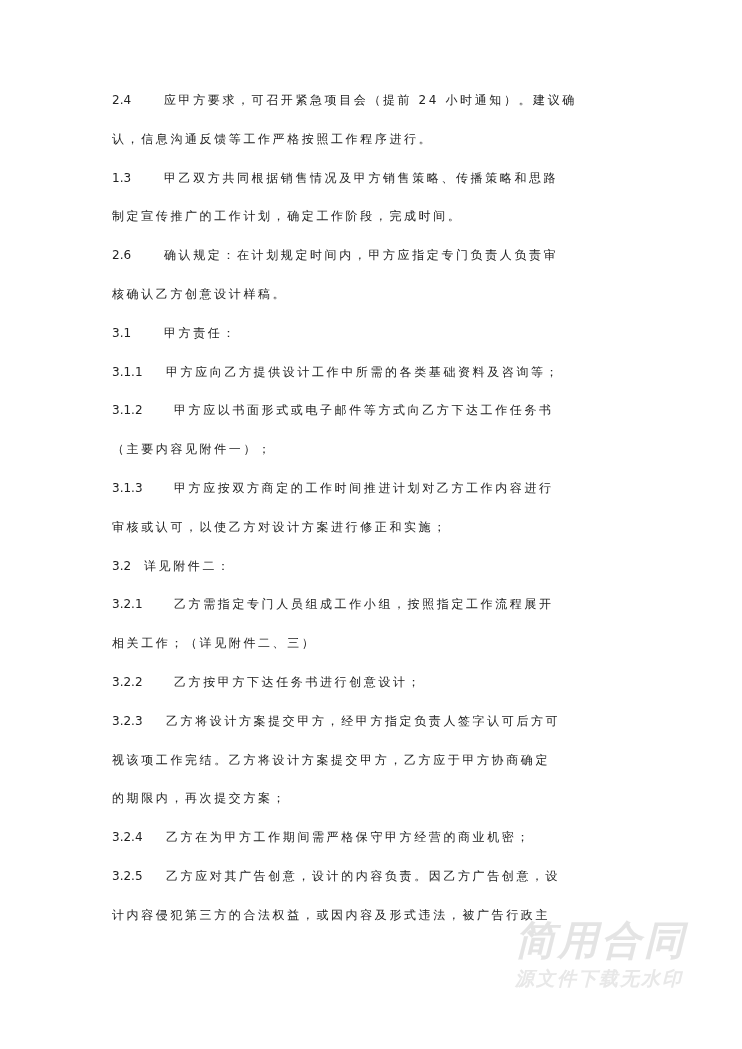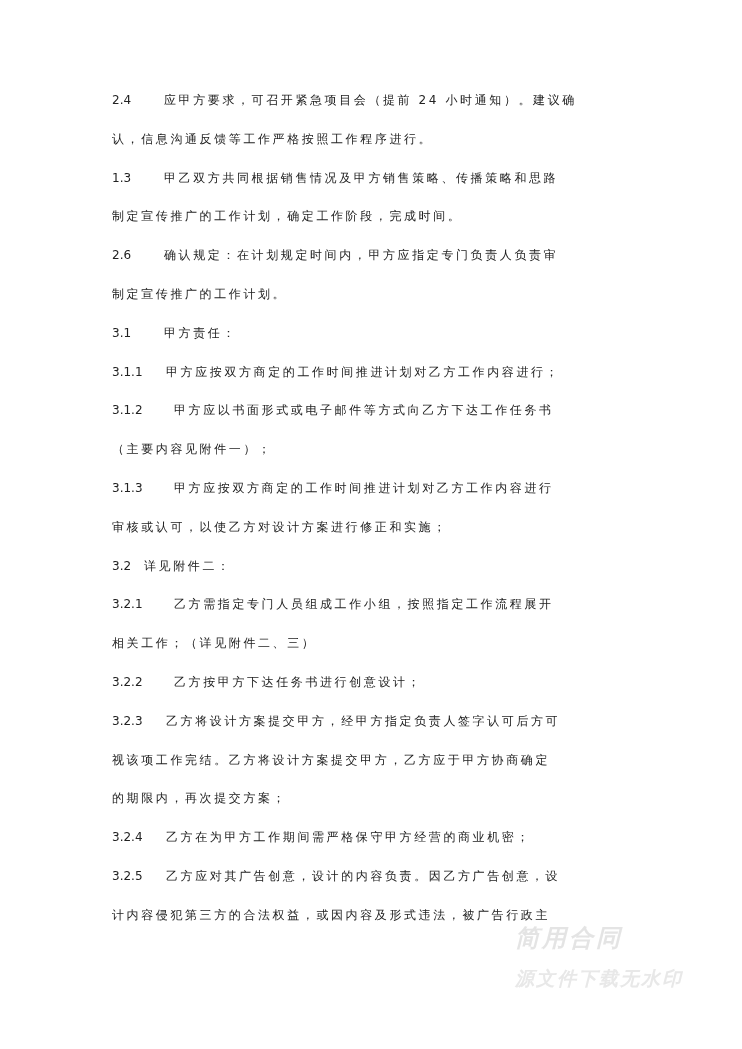--- a/index.html
+++ b/index.html
@@ -21,43 +21,43 @@
     .num.w4 { width: 52px; }
     .num.w5 { width: 54px; }
     .num.w6 { width: 62px; }
     .heading { font-weight: bold; letter-spacing: 1px; }
     .watermark {
       position: absolute; left: 515px; top: 918px; width: 200px; height: 80px;
       pointer-events: none;
     }
     .wm-big {
       position: absolute; left: 0; top: 0;
-      font-family: Liberation Mono, monospace; font-weight: bold; font-style: italic;
-      font-size: 24px; color: #e2e2e2; letter-spacing: 3px; line-height: 44px;
+      font-family: Liberation Sans, sans-serif; font-weight: bold; font-style: italic;
+      font-size: 40px; color: #e2e2e2; letter-spacing: 3px; line-height: 44px;
       opacity: 0.9;
     }
     .wm-small {
       position: absolute; left: 0; top: 48px;
       font-family: "DejaVu Sans", sans-serif; font-weight: bold; font-style: italic;
       font-size: 19px; color: #e8e8e8; letter-spacing: 2px; line-height: 24px;
     }
   </style>
 </head>
 <body>
 
 <div class="page">
   <div class="content">
     <div class="line"><span class="num w4">2.4</span><span>应甲方要求，可召开紧急项目会（提前 24 小时通知）。建议确</span></div>
     <div class="line"><span>认，信息沟通反馈等工作严格按照工作程序进行。</span></div>
     <div class="line"><span class="num w4">1.3</span><span>甲乙双方共同根据销售情况及甲方销售策略、传播策略和思路</span></div>
     <div class="line"><span>制定宣传推广的工作计划，确定工作阶段，完成时间。</span></div>
     <div class="line"><span class="num w4">2.6</span><span>确认规定：在计划规定时间内，甲方应指定专门负责人负责审</span></div>
-    <div class="line"><span>制定宣传推广的工作计划。</span></div>
+    <div class="line"><span>核确认乙方创意设计样稿。</span></div>
     <div class="line"><span class="num w4">3.1</span><span>甲方责任：</span></div>
-    <div class="line"><span class="num w5">3.1.1</span><span>甲方应按双方商定的工作时间推进计划对乙方工作内容进行；</span></div>
+    <div class="line"><span class="num w5">3.1.1</span><span>甲方应向乙方提供设计工作中所需的各类基础资料及咨询等；</span></div>
     <div class="line"><span class="num w6">3.1.2</span><span>甲方应以书面形式或电子邮件等方式向乙方下达工作任务书</span></div>
     <div class="line"><span>（主要内容见附件一）；</span></div>
     <div class="line"><span class="num w6">3.1.3</span><span>甲方应按双方商定的工作时间推进计划对乙方工作内容进行</span></div>
     <div class="line"><span>审核或认可，以使乙方对设计方案进行修正和实施；</span></div>
     <div class="line"><span class="num" style="width:32px">3.2</span><span>详见附件二：</span></div>
     <div class="line"><span class="num w6">3.2.1</span><span>乙方需指定专门人员组成工作小组，按照指定工作流程展开</span></div>
     <div class="line"><span>相关工作；（详见附件二、三）</span></div>
     <div class="line"><span class="num w6">3.2.2</span><span>乙方按甲方下达任务书进行创意设计；</span></div>
     <div class="line"><span class="num w5">3.2.3</span><span>乙方将设计方案提交甲方，经甲方指定负责人签字认可后方可</span></div>
     <div class="line"><span>视该项工作完结。乙方将设计方案提交甲方，乙方应于甲方协商确定</span></div>

